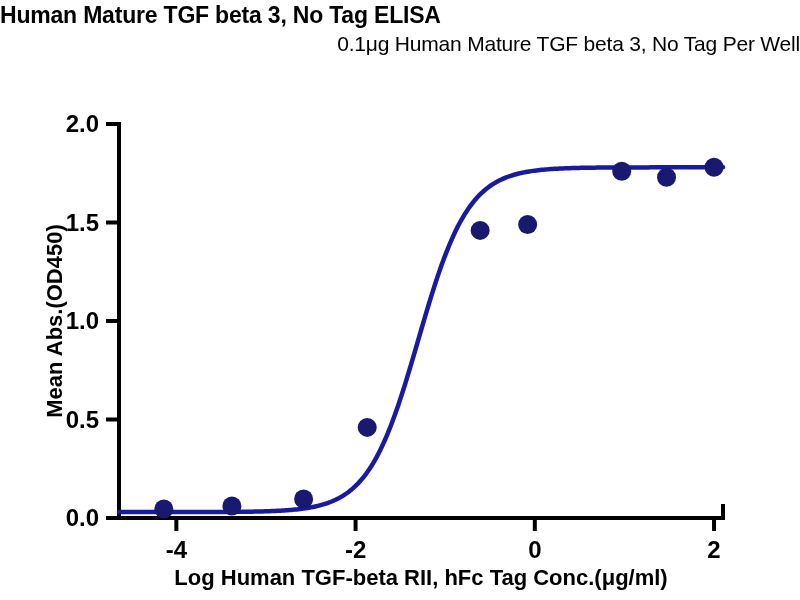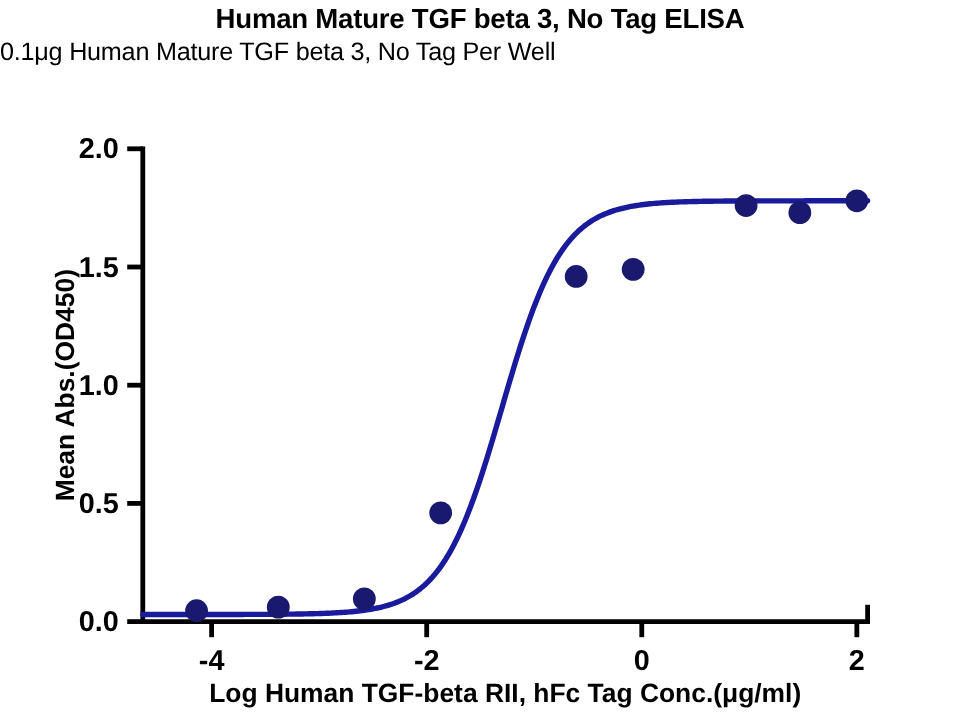--- a/index.html
+++ b/index.html
@@ -18,32 +18,31 @@
     position: relative;
     width: 800px;
     height: 600px;
     background: #ffffff;
   }
   #chart-title {
     position: absolute;
     top: 2px;
     left: 0;
     width: 800px;
-    text-align: center;
     font-size: 23px;
     font-weight: bold;
     letter-spacing: -0.2px;
     white-space: nowrap;
   }
   #chart-subtitle {
     position: absolute;
     top: 32px;
     left: 0;
     width: 800px;
-    text-align: left;
+    text-align: right;
     font-size: 21px;
     font-weight: normal;
     letter-spacing: -0.2px;
     white-space: nowrap;
   }
   #plot-svg {
     position: absolute;
     top: 0;
     left: 0;
   }

